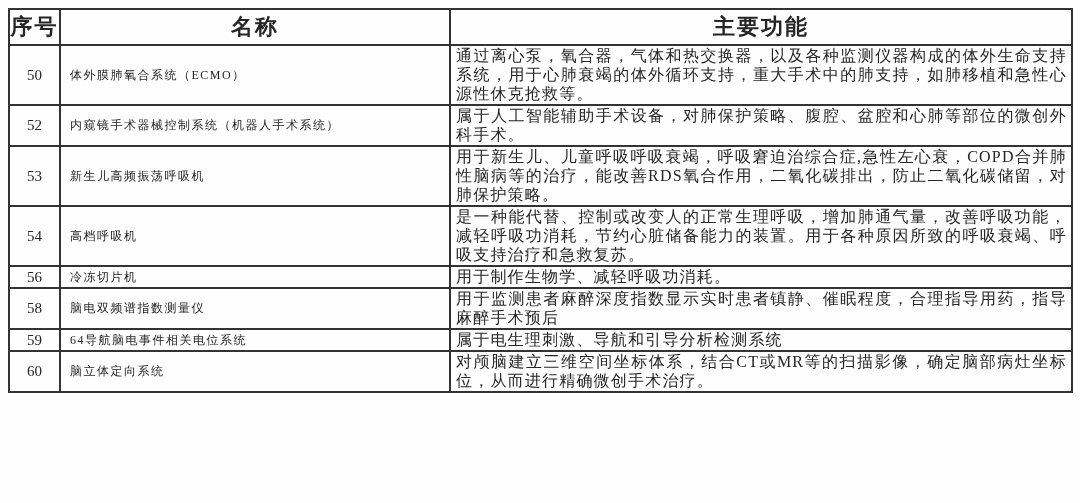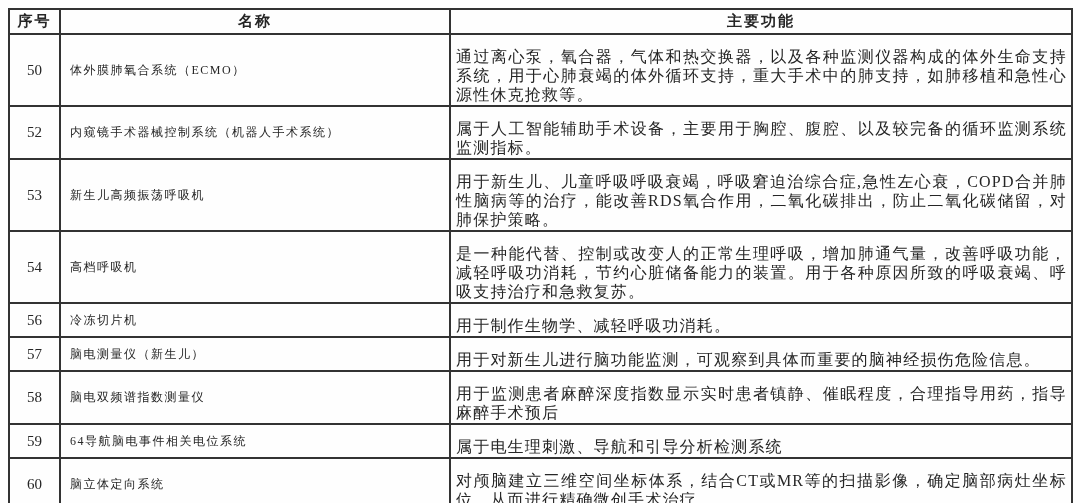--- a/index.html
+++ b/index.html
@@ -22,21 +22,21 @@
     font-family: "Liberation Serif", "DejaVu Serif", serif;
     color: #262626;
   }
   table.equip-table th,
   table.equip-table td {
     border: 2px solid #333333;
     box-sizing: border-box;
     overflow: hidden;
   }
   th.col-header {
-    font-size: 15px;
+    font-size: 22px;
     font-weight: bold;
     text-align: center;
     padding: 2px 0;
     letter-spacing: 2px;
   }
   td.cell-no {
     text-align: center;
     vertical-align: middle;
     font-size: 15px;
     padding: 1px 0;
@@ -45,21 +45,21 @@
     vertical-align: middle;
     font-size: 12px;
     padding: 1px 4px 1px 9px;
     letter-spacing: 1.5px;
     white-space: nowrap;
   }
   td.cell-func {
     vertical-align: middle;
     font-size: 16px;
     line-height: 19px;
-    padding: 12px 4px 1px 5px;
+    padding: 0 4px 1px 5px;
     letter-spacing: 1.2px;
     text-align: justify;
     text-justify: inter-character;
   }
 </style>
 </head>
 <body>
 
 <div class="sheet">
   <table class="equip-table">
@@ -77,41 +77,36 @@
     </thead>
     <tbody>
         <tr>
           <td class="cell-no">50</td>
           <td class="cell-name">体外膜肺氧合系统（ECMO）</td>
           <td class="cell-func">通过离心泵，氧合器，气体和热交换器，以及各种监测仪器构成的体外生命支持系统，用于心肺衰竭的体外循环支持，重大手术中的肺支持，如肺移植和急性心源性休克抢救等。</td>
         </tr>
         <tr>
           <td class="cell-no">52</td>
           <td class="cell-name">内窥镜手术器械控制系统（机器人手术系统）</td>
-          <td class="cell-func">属于人工智能辅助手术设备，主要用于胸腔、腹腔、以及较完备的循环监测系统监测指标。</td>
+          <td class="cell-func">属于人工智能辅助手术设备，对肺保护策略、腹腔、盆腔和心肺等部位的微创外科手术。</td>
         </tr>
         <tr>
           <td class="cell-no">53</td>
           <td class="cell-name">新生儿高频振荡呼吸机</td>
           <td class="cell-func">用于新生儿、儿童呼吸呼吸衰竭，呼吸窘迫治综合症,急性左心衰，COPD合并肺性脑病等的治疗，能改善RDS氧合作用，二氧化碳排出，防止二氧化碳储留，对肺保护策略。</td>
         </tr>
         <tr>
           <td class="cell-no">54</td>
           <td class="cell-name">高档呼吸机</td>
           <td class="cell-func">是一种能代替、控制或改变人的正常生理呼吸，增加肺通气量，改善呼吸功能，减轻呼吸功消耗，节约心脏储备能力的装置。用于各种原因所致的呼吸衰竭、呼吸支持治疗和急救复苏。</td>
         </tr>
         <tr>
           <td class="cell-no">56</td>
           <td class="cell-name">冷冻切片机</td>
           <td class="cell-func">用于制作生物学、减轻呼吸功消耗。</td>
-        </tr>
-        <tr>
-          <td class="cell-no">57</td>
-          <td class="cell-name">脑电测量仪（新生儿）</td>
-          <td class="cell-func">用于对新生儿进行脑功能监测，可观察到具体而重要的脑神经损伤危险信息。</td>
         </tr>
         <tr>
           <td class="cell-no">58</td>
           <td class="cell-name">脑电双频谱指数测量仪</td>
           <td class="cell-func">用于监测患者麻醉深度指数显示实时患者镇静、催眠程度，合理指导用药，指导麻醉手术预后</td>
         </tr>
         <tr>
           <td class="cell-no">59</td>
           <td class="cell-name">64导航脑电事件相关电位系统</td>
           <td class="cell-func">属于电生理刺激、导航和引导分析检测系统</td>

